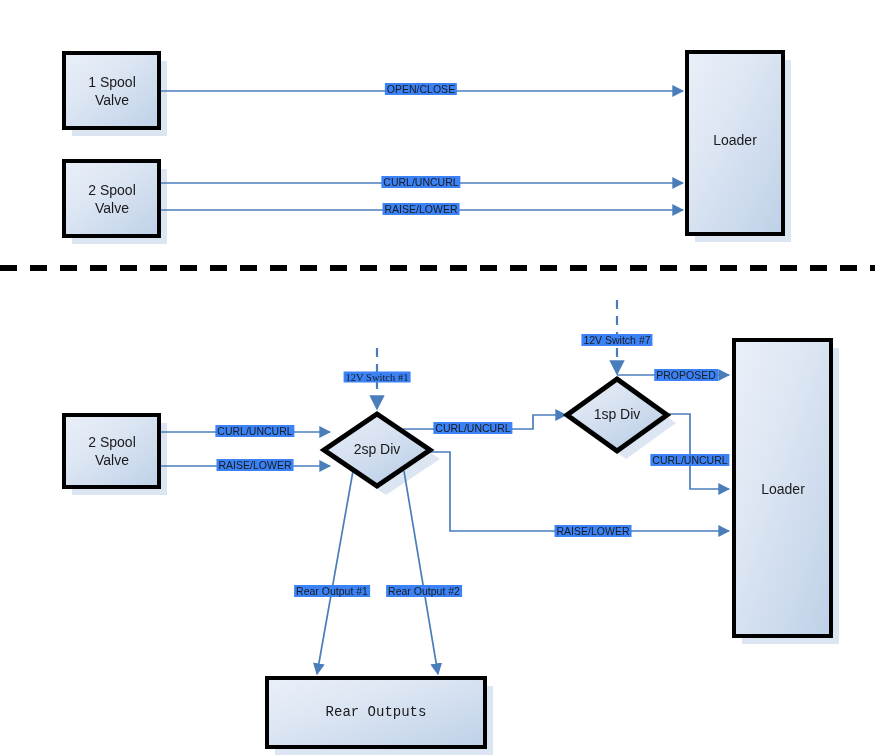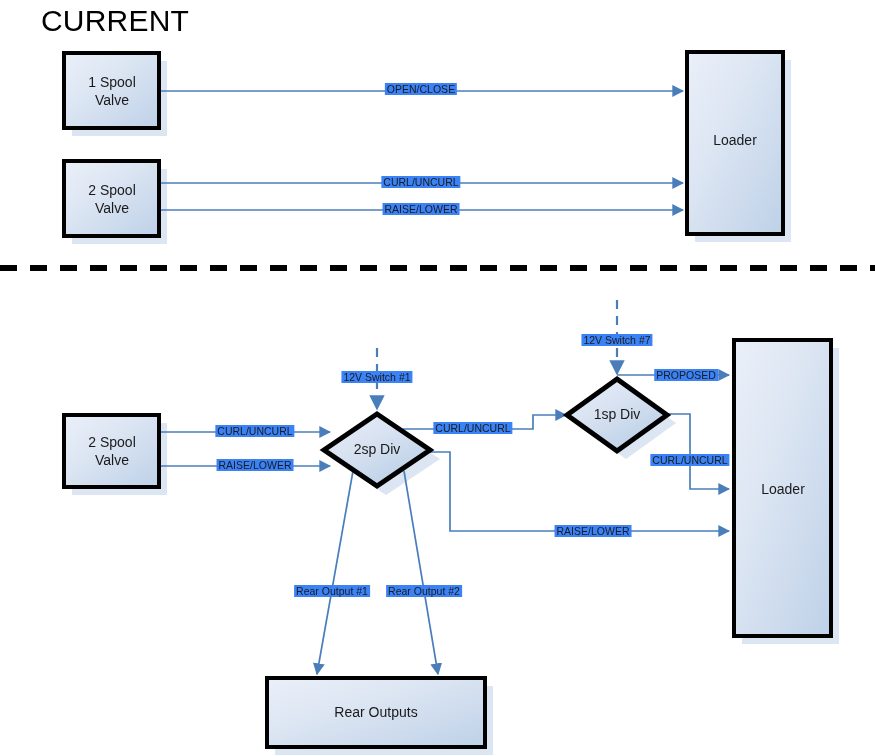--- a/index.html
+++ b/index.html
@@ -126,40 +126,39 @@
       <path d="M 404 471 L 438 674" marker-end="url(#arrow)"></path>
     </g>
 
     <rect x="64" y="415" width="95" height="72" fill="url(#boxGrad)" stroke="#000000" stroke-width="4"></rect>
     <rect x="734" y="340" width="97" height="296" fill="url(#boxGrad)" stroke="#000000" stroke-width="4"></rect>
     <rect x="267" y="678" width="218" height="69" fill="url(#boxGrad)" stroke="#000000" stroke-width="4"></rect>
     <polygon points="377,414 430,450 377,486 324,450" fill="url(#diaGrad)" stroke="#000000" stroke-width="5"></polygon>
     <polygon points="617,379 667,415 617,451 567,415" fill="url(#diaGrad)" stroke="#000000" stroke-width="5"></polygon>
   </svg>
 
-  <div class="section-title" id="title-current">CURRENT</div>
 
   <div class="node-label ctr" style="left:112px; top:91px;">1 Spool
 Valve</div>
   <div class="node-label ctr" style="left:112px; top:199px;">2 Spool
 Valve</div>
   <div class="node-label ctr" style="left:735px; top:141px;">Loader</div>
 
   <div class="edge-label ctr" style="left:421px; top:89px;">OPEN/CLOSE</div>
   <div class="edge-label ctr" style="left:421px; top:182px;">CURL/UNCURL</div>
   <div class="edge-label ctr" style="left:421px; top:209px;">RAISE/LOWER</div>
 
   <div class="node-label ctr" style="left:112px; top:451px;">2 Spool
 Valve</div>
   <div class="node-label ctr" style="left:377px; top:450px;">2sp Div</div>
   <div class="node-label ctr" style="left:617px; top:415px;">1sp Div</div>
   <div class="node-label ctr" style="left:783px; top:490px;">Loader</div>
-  <div class="node-label ctr" style="left:376px; top:713px;">Rear Outputs</div>
+  <div class="node-label ctr" style="left:376px; top:713px;font-family:Liberation Mono, monospace;">Rear Outputs</div>
 
-  <div class="edge-label ctr" style="left:377px; top:377px;">12V Switch #1</div>
+  <div class="edge-label ctr" style="left:377px; top:377px;font-family:Liberation Serif, serif;">12V Switch #1</div>
   <div class="edge-label ctr" style="left:617px; top:340px;">12V Switch #7</div>
   <div class="edge-label ctr" style="left:255px; top:431px;">CURL/UNCURL</div>
   <div class="edge-label ctr" style="left:255px; top:465px;">RAISE/LOWER</div>
   <div class="edge-label ctr" style="left:473px; top:428px;">CURL/UNCURL</div>
   <div class="edge-label ctr" style="left:593px; top:531px;">RAISE/LOWER</div>
   <div class="edge-label ctr" style="left:686px; top:375px;">PROPOSED</div>
   <div class="edge-label ctr" style="left:690px; top:460px;">CURL/UNCURL</div>
   <div class="edge-label ctr" style="left:332px; top:591px;">Rear Output #1</div>
   <div class="edge-label ctr" style="left:424px; top:591px;">Rear Output #2</div>
 

